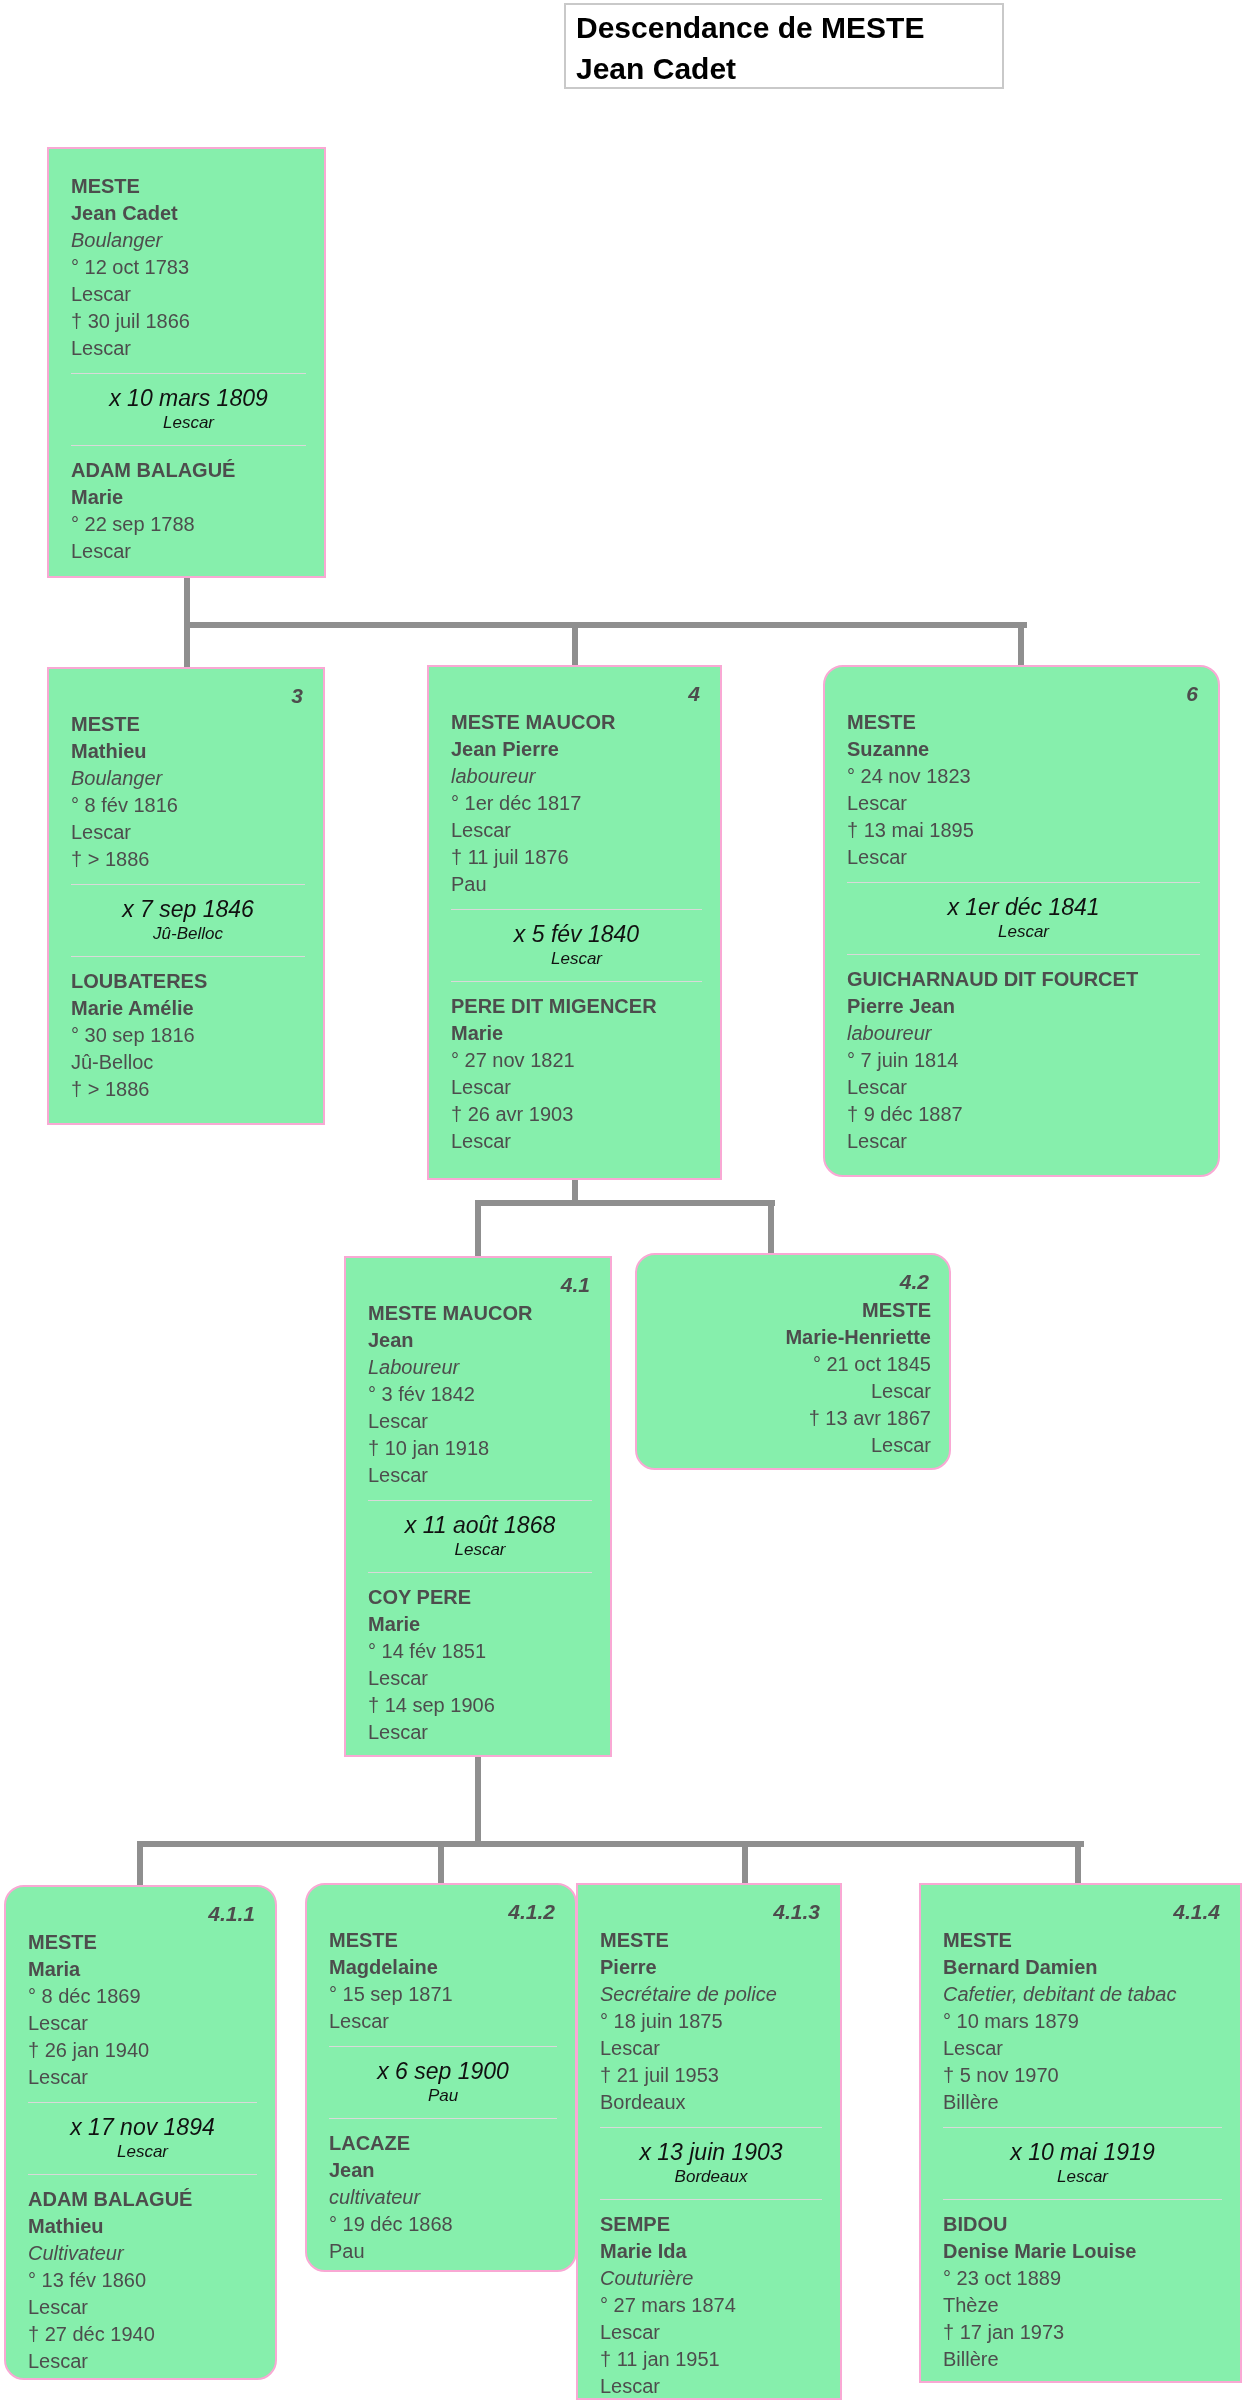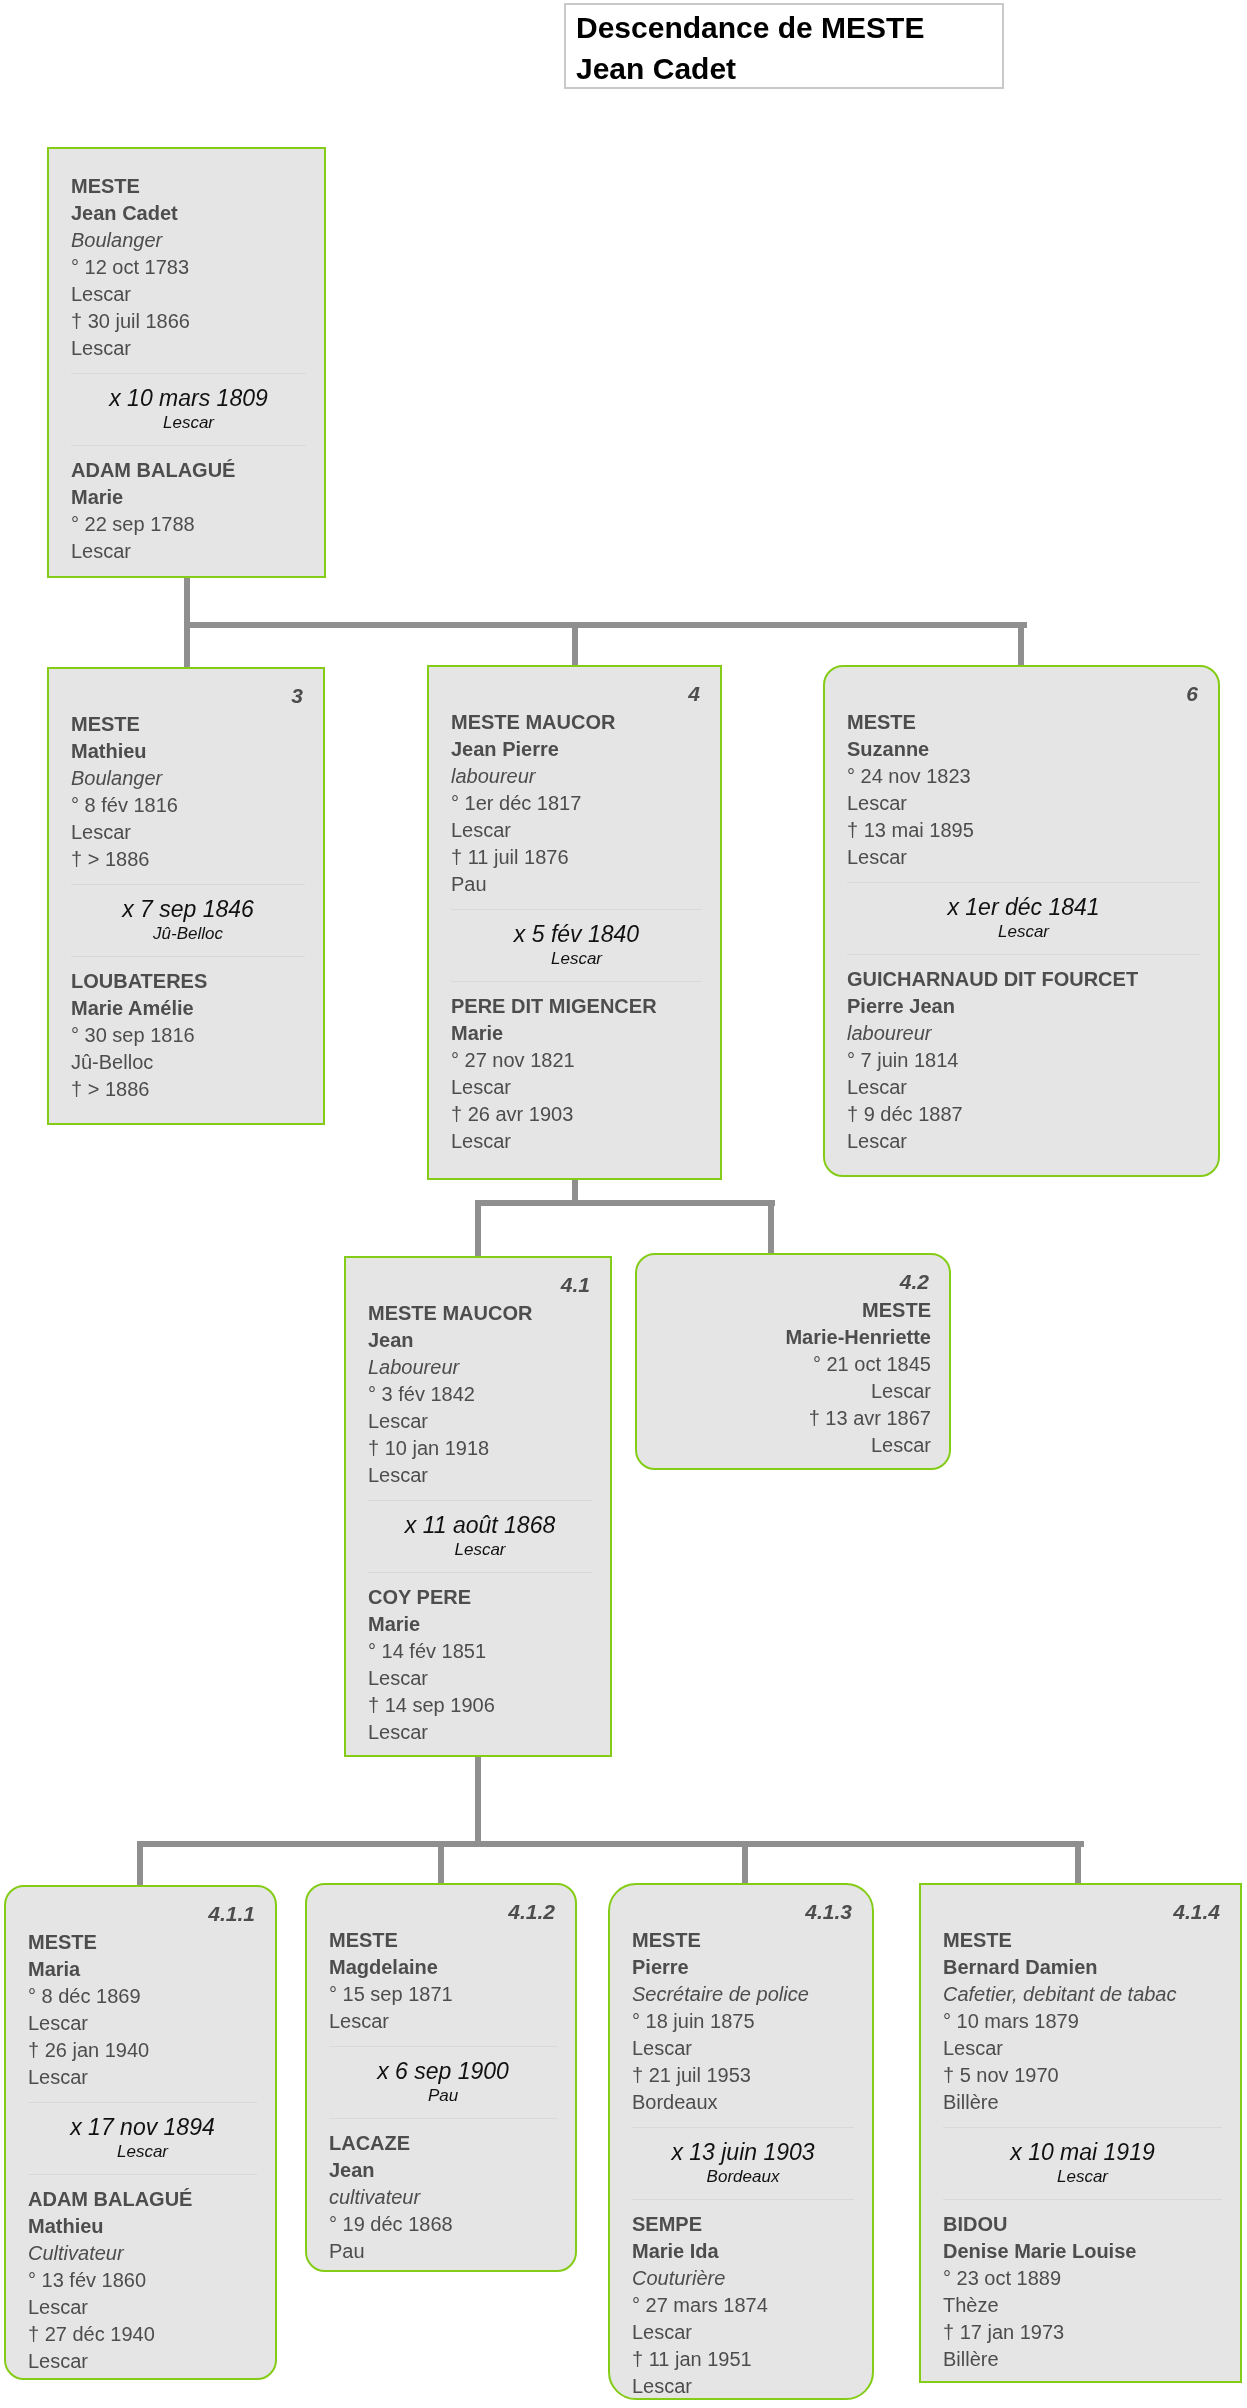--- a/index.html
+++ b/index.html
@@ -8,22 +8,22 @@
     font-family:"Liberation Sans", sans-serif;
   }
   .titlebox {
     position:absolute; left:517px; top:3px; width:440px; height:86px;
     box-sizing:border-box; border:2px solid #c9c9c9; background:#fff;
     padding:2px 10px 0 10px; font-size:30px; font-weight:bold; color:#000;
     line-height:41px;
     margin-left:47px;
   }
   .pbox {
-    position:absolute; box-sizing:border-box; background:#e5e5e5;
-    border:2px solid #84cc16; color:#4d4d4d;
+    position:absolute; box-sizing:border-box; background:#86efac;
+    border:2px solid #f9a8d4; color:#4d4d4d;
     font-size:20px; line-height:27px;
     padding:42px 18px 5px 22px;
   }
   .pbox.rounded { border-radius:20px; }
   .pbox.noNum { padding-top:24px; }
   .num {
     position:absolute; top:13px; right:20px;
     font-style:italic; font-weight:bold; font-size:21px; color:#4d4d4d;
   }
   .name { font-weight:bold; }
@@ -217,21 +217,21 @@
       <div class="mplace">Pau</div>
     </div>
     <div class="sep"></div>
     <div class="name">LACAZE</div>
     <div class="name">Jean</div>
     <div class="prof">cultivateur</div>
     <div>° 19 déc 1868</div>
     <div>Pau</div>
   </div>
 
-  <div class="pbox" style="left:608px;top:1883px;width:266px;height:517px;border-radius:28px;">
+  <div class="pbox" style="left:576px;top:1883px;width:266px;height:517px;">
     <div class="num">4.1.3</div>
     <div class="name">MESTE</div>
     <div class="name">Pierre</div>
     <div class="prof">Secrétaire de police</div>
     <div>° 18 juin 1875</div>
     <div>Lescar</div>
     <div>† 21 juil 1953</div>
     <div>Bordeaux</div>
     <div class="sep"></div>
     <div class="marr">

